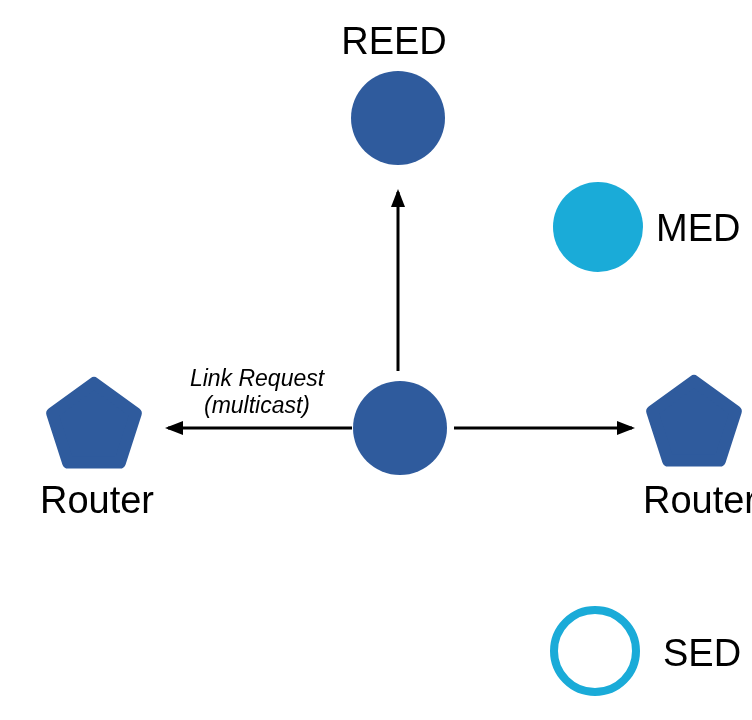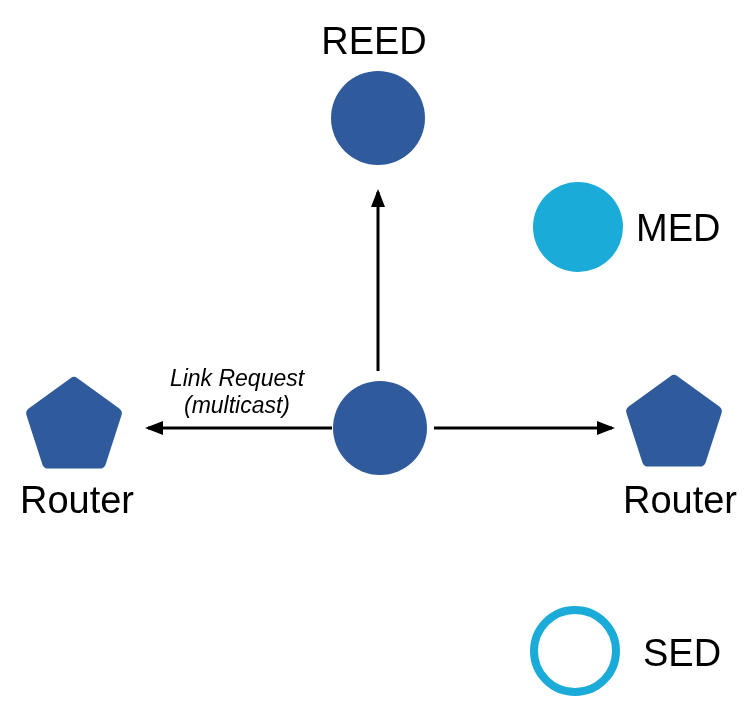--- a/index.html
+++ b/index.html
@@ -8,20 +8,21 @@
     background: #ffffff;
     width: 752px;
     height: 720px;
     overflow: hidden;
     font-family: "Liberation Sans", sans-serif;
   }
   .diagram-wrap {
     position: relative;
     width: 664px;
     height: 720px;
+    margin-left: 20px;
   }
   svg { display: block; }
   .node-label {
     font-family: "Liberation Sans", sans-serif;
     font-size: 38px;
     fill: #000000;
   }
   .annotation-label {
     font-family: "Liberation Sans", sans-serif;
     font-size: 23px;

